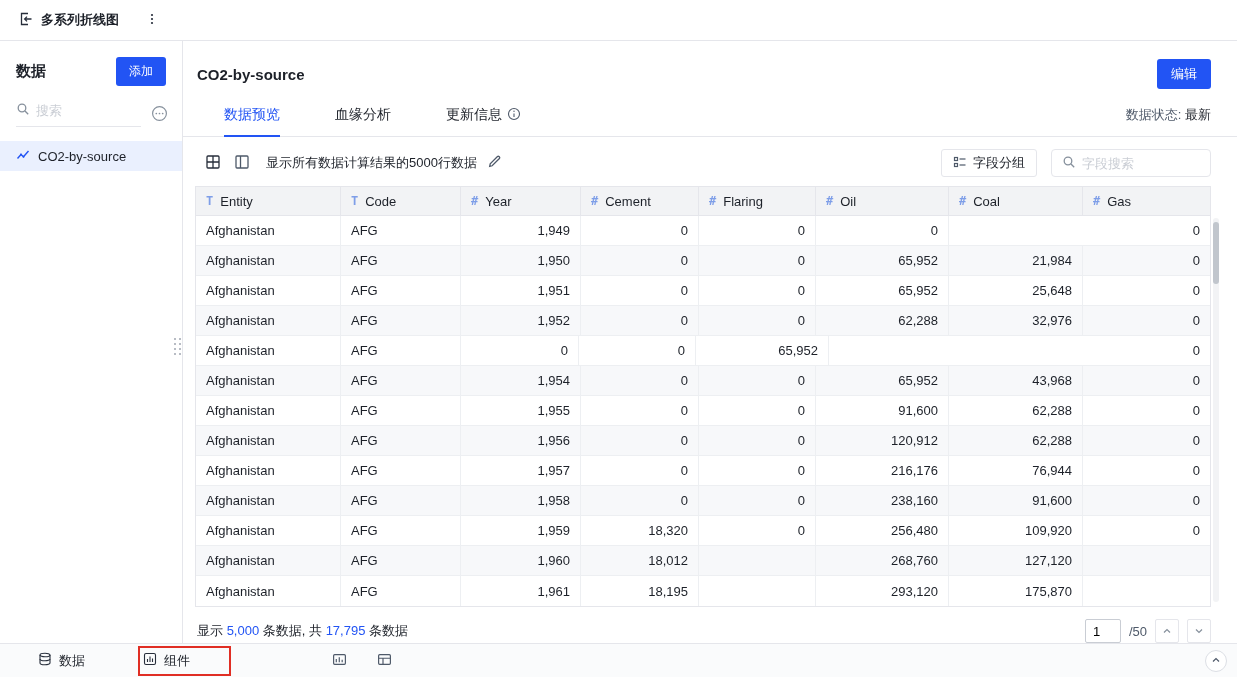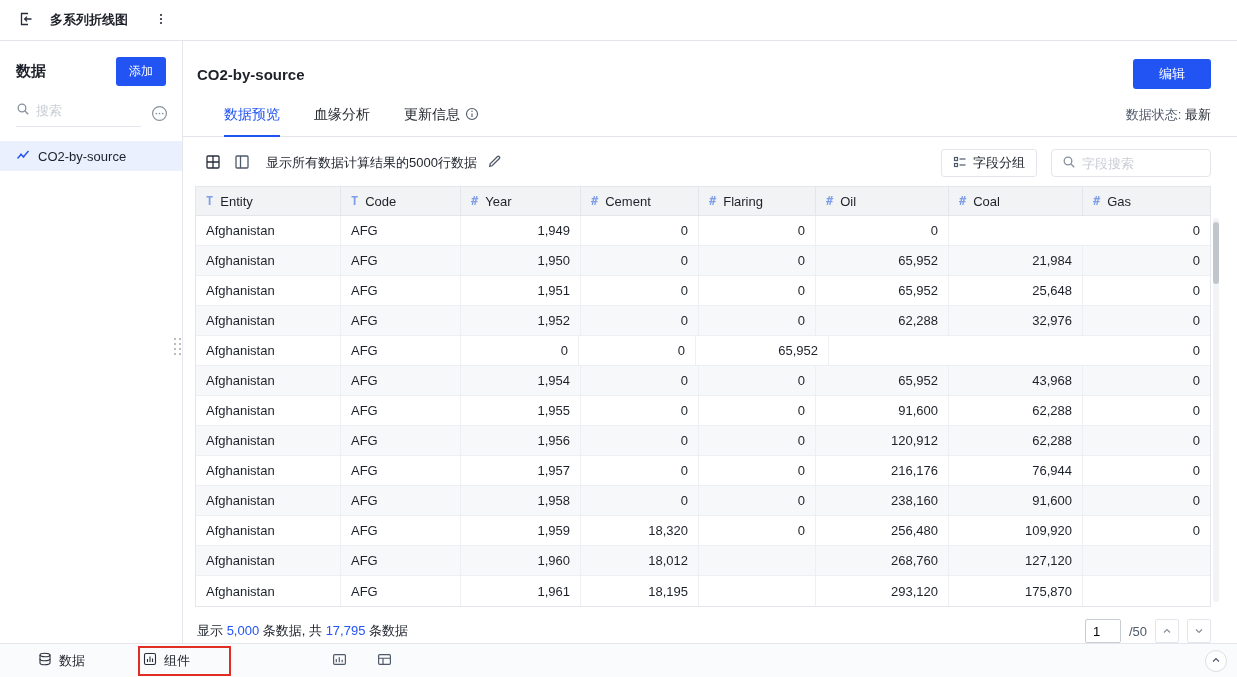--- a/index.html
+++ b/index.html
@@ -2,21 +2,21 @@
 <html><head>
 <meta charset="utf-8">
 <style>
   * { margin:0; padding:0; box-sizing:border-box; }
   html,body { width:1237px; height:677px; overflow:hidden; }
   body { font-family:"Liberation Sans","DejaVu Sans",sans-serif; font-size:13px; color:#1D2129; background:#fff; }
   .app { width:1237px; height:677px; display:flex; flex-direction:column; }
 
   
   .topbar { flex:0 0 41px; border-bottom:1px solid #E5E6EB; display:flex; align-items:center; padding:0 16px; background:#fff; }
-  .topbar .win-title { font-weight:bold; font-size:13px; margin-left:14px; }
+  .topbar .win-title { font-weight:bold; font-size:13px; margin-left:5px; }
   .icon-btn { background:none; border:none; cursor:pointer; display:inline-flex; align-items:center; justify-content:center; padding:2px; color:#272E3B; }
   .kebab { margin-left:24px; }
 
   .middle { flex:1; display:flex; min-height:0; position:relative; }
 
   
   .sidebar { flex:0 0 183px; border-right:1px solid #E5E6EB; padding-top:16px; background:#fff; position:relative; }
   .sidebar-head { display:flex; align-items:center; justify-content:space-between; padding:0 16px; margin-bottom:16px; }
   .sidebar-head h2 { font-size:15px; font-weight:bold; }
   .btn-primary { background:#2254F4; color:#fff; border:none; border-radius:3px; font-size:12px; padding:6px 13px; cursor:pointer; font-family:inherit; }
@@ -25,23 +25,23 @@
   .search-underline input { border:none; outline:none; width:78px; font-size:13px; font-family:inherit; color:#1D2129; }
   .search-underline input::placeholder { color:#C9CDD4; }
   .ds-item { height:30px; display:flex; align-items:center; gap:8px; padding:0 16px; background:#EAF0FE; cursor:pointer; }
   .resize-handle { position:absolute; left:174px; top:297px; display:grid; grid-template-columns:repeat(2,3px); grid-auto-rows:3px; gap:2px; z-index:5; cursor:col-resize; }
   .resize-handle i { width:2px; height:2px; border-radius:50%; background:#A0A6B1; }
 
   
   .main { flex:1; min-width:0; background:#fff; display:flex; flex-direction:column; }
   .main-head { display:flex; align-items:center; justify-content:space-between; padding:18px 26px 0 14px; }
   .main-title { font-size:15px; font-weight:bold; }
-  .edit-btn { padding:6px 26px; font-size:13px; }
+  .edit-btn { padding:6px 14px; font-size:13px; }
   .tabs-row { display:flex; align-items:flex-end; justify-content:space-between; border-bottom:1px solid #E5E6EB; margin-top:14px; padding:0 26px 0 41px; height:37px; }
-  .tabs { display:flex; gap:34px; }
+  .tabs { display:flex; gap:55px; }
   .tab { display:flex; align-items:center; gap:5px; font-size:14px; cursor:pointer; position:relative; padding-bottom:12px; color:#1D2129; }
   .tab.active { color:#2254F4; }
   .tab.active::after { content:""; position:absolute; left:0; right:0; bottom:-1px; height:2px; background:#2254F4; }
   .status { font-size:13px; padding-bottom:12px; }
   .status .lbl { color:#4E5969; }
 
   .toolbar { display:flex; align-items:center; padding:12px 26px 9px 20px; }
   .grid-icons { display:flex; gap:9px; margin-right:14px; }
   .row-info { font-size:13px; display:flex; align-items:center; gap:8px; }
   .toolbar-right { margin-left:auto; display:flex; align-items:center; gap:14px; }

